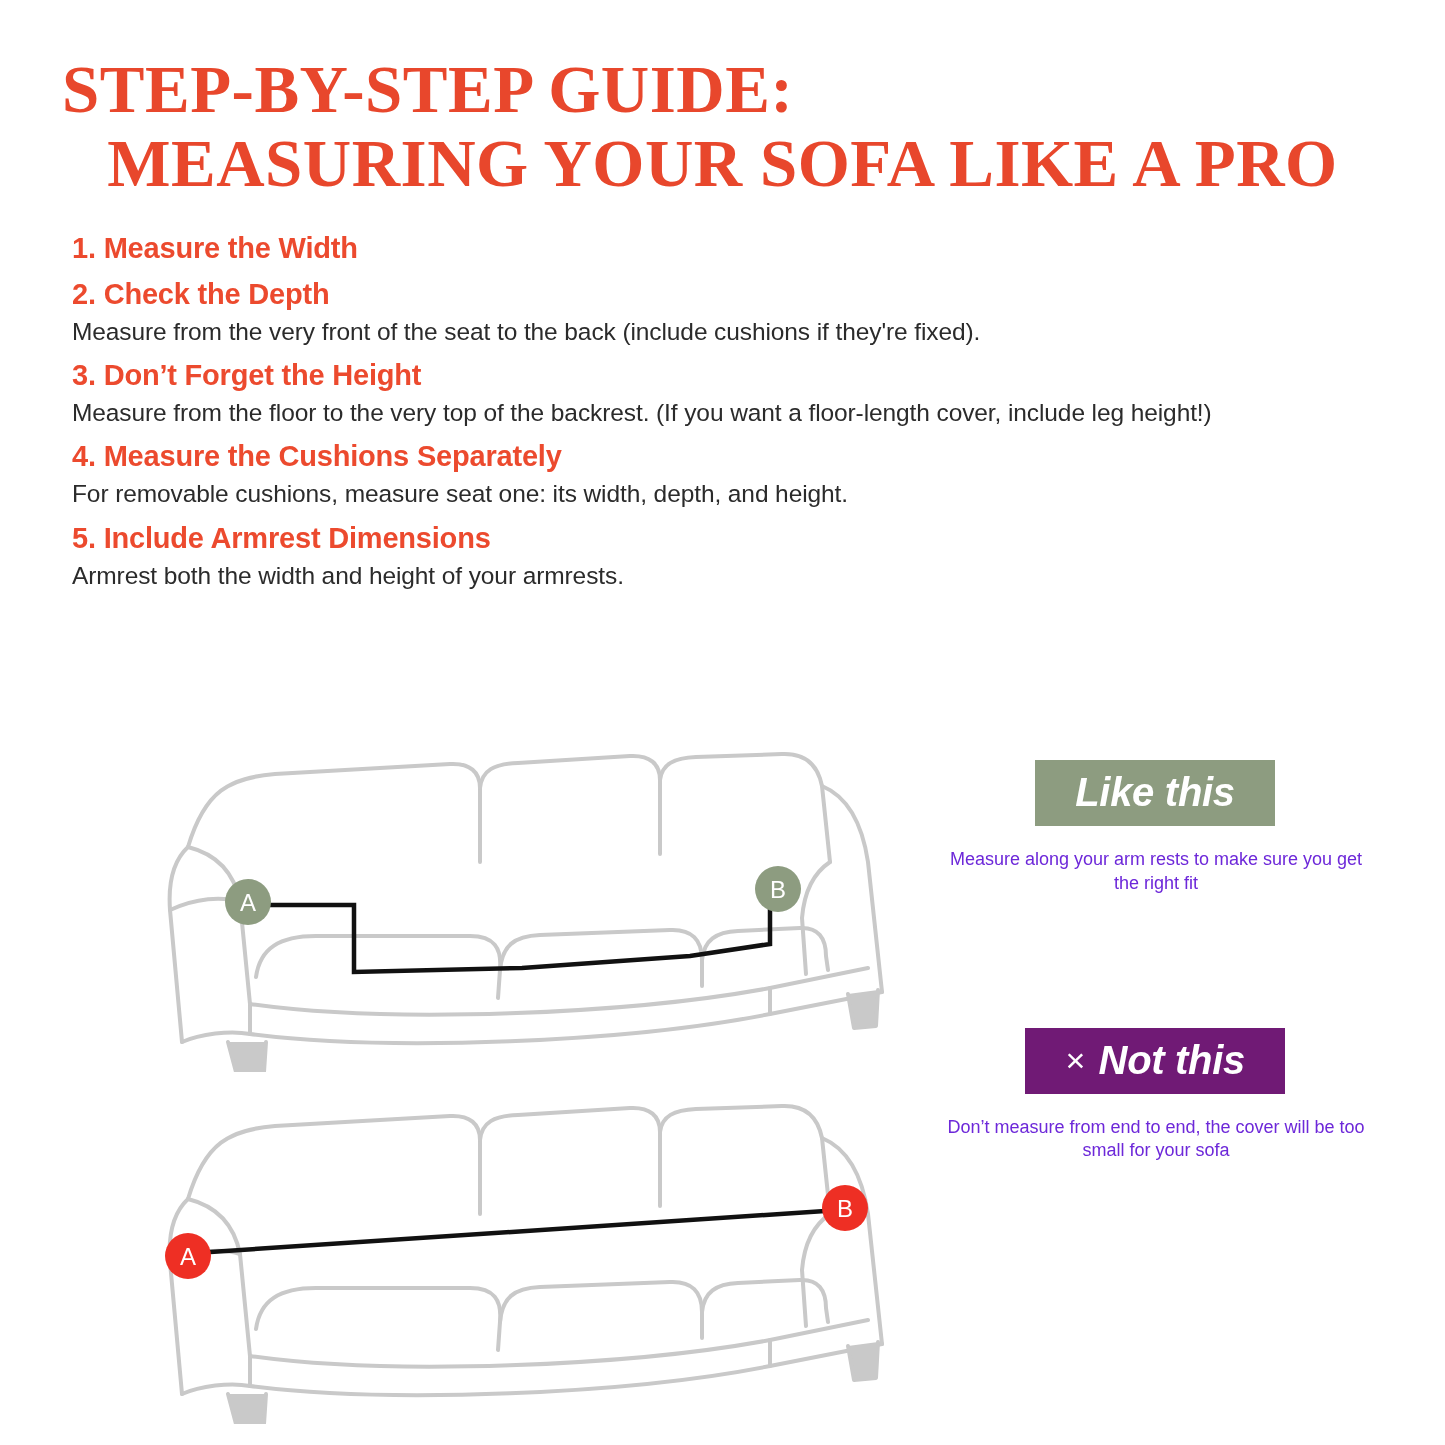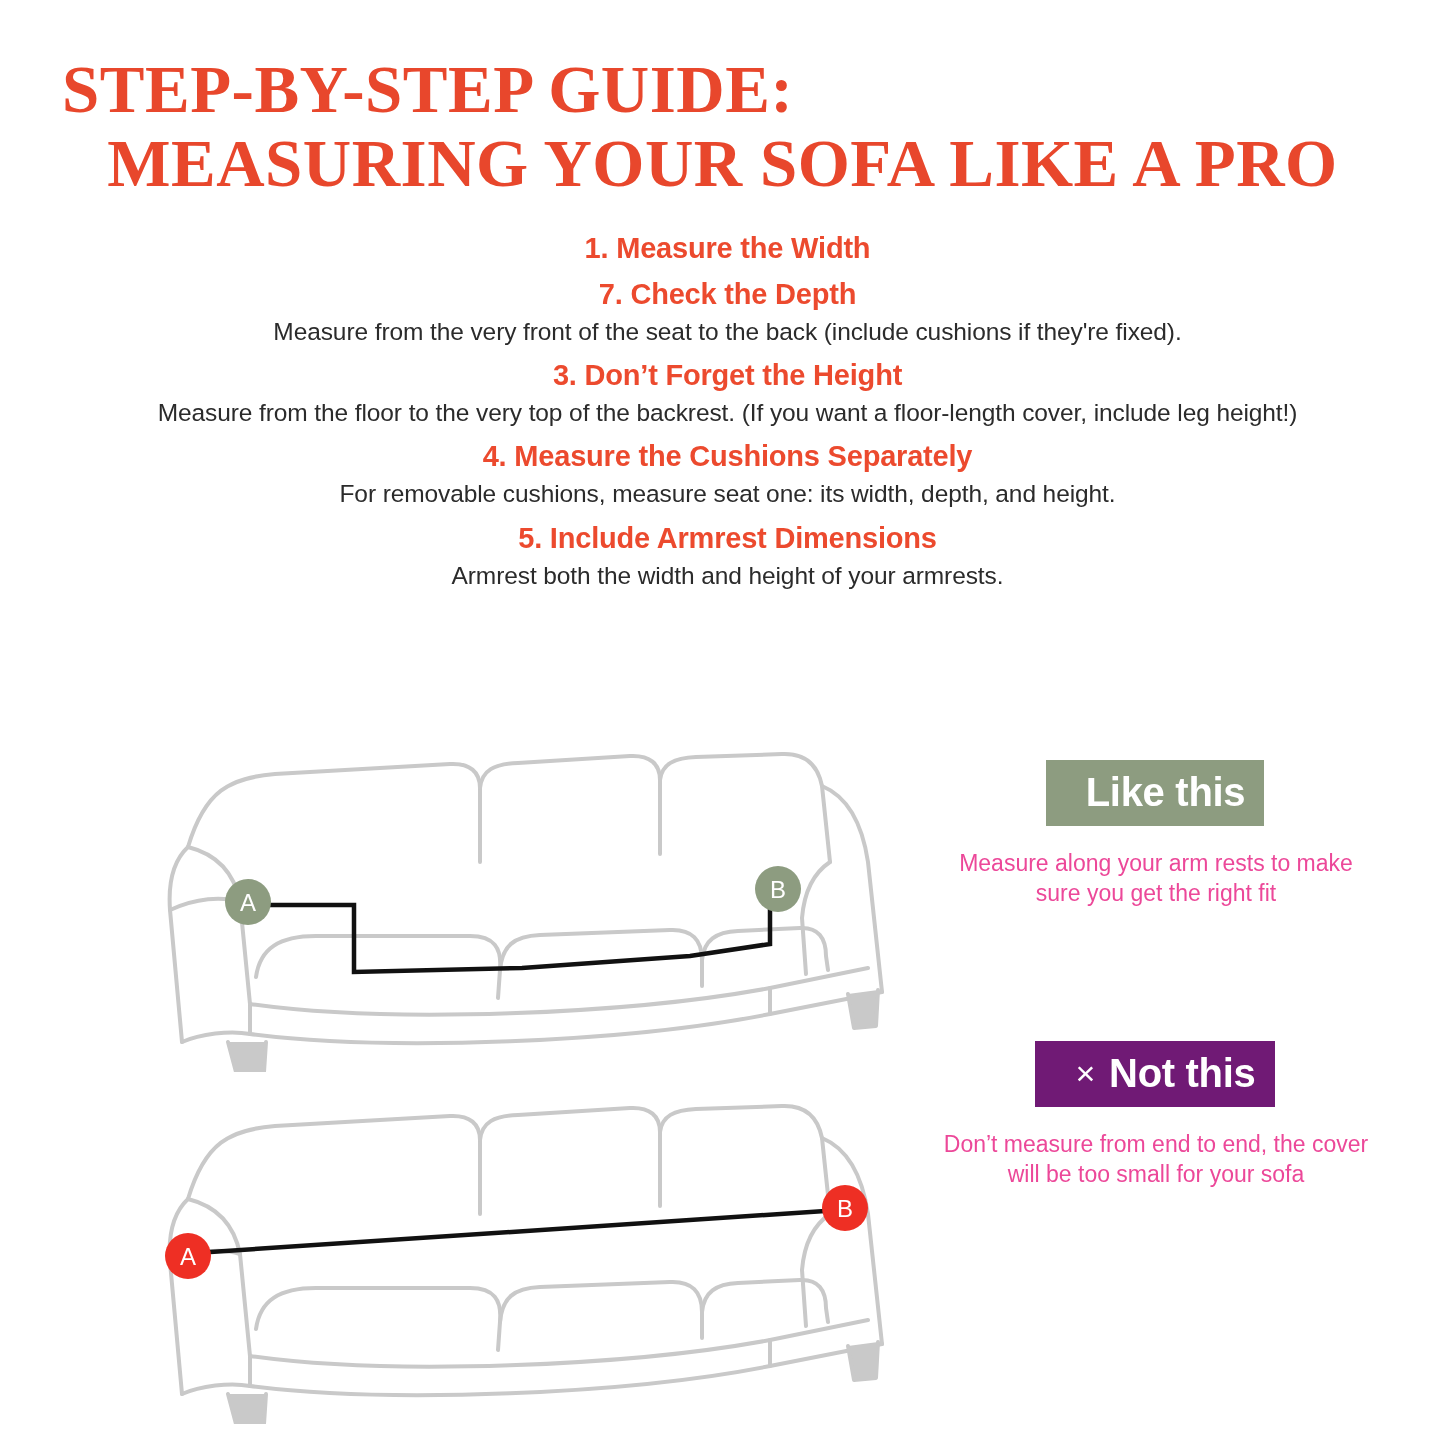--- a/index.html
+++ b/index.html
@@ -41,21 +41,20 @@
     white-space: nowrap;
     margin-top: 6px;
     text-align: center;
   }
   
   .steps {
     margin-top: 34px;
   }
   .step {
     margin-bottom: 13px;
-    text-align: center;
   }
   .step-head {
     color: #ec4a2e;
     font-size: 29px;
     font-weight: bold;
     margin: 0 0 6px 10px;
     letter-spacing: -0.2px;
   }
   .step-body {
     color: #2b2b2b;
@@ -87,38 +86,39 @@
 
   .side-col {
     position: absolute;
     left: 920px;
     top: 18px;
     width: 470px;
     text-align: center;
   }
   .banner {
     display: inline-block;
-    padding: 12px 19px 14px 40px;
+    padding: 12px 40px 14px 40px;
     font-size: 40px;
     font-weight: bold;
     color: #ffffff;
     letter-spacing: -0.3px;
     line-height: 1;
+    font-style: italic;
   }
   .banner.good { background: #8d9c80; }
   .banner.bad  { background: #701a75; }
   .banner .xmark {
     font-weight: normal;
     font-size: 34px;
     margin-right: 14px;
     vertical-align: 2px;
   }
   .side-caption {
-    font-size: 23px;
-    color: #ec4899;
+    font-size: 18px;
+    color: #6d28d9;
     line-height: 1.32;
     margin: 22px 20px 0 22px;
   }
   .side-block2 { margin-top: 132px; }
 
   svg { display: block; }
 </style>
 </head>
 <body>
 
@@ -127,21 +127,21 @@
   <div class="title-block">
     <div class="title-line1">STEP-BY-STEP GUIDE:</div>
     <div class="title-line2">MEASURING YOUR SOFA LIKE A PRO</div>
   </div>
 
   <div class="steps">
     <div class="step">
       <div class="step-head">1. Measure the Width</div>
     </div>
     <div class="step">
-      <div class="step-head">7. Check the Depth</div>
+      <div class="step-head">2. Check the Depth</div>
       <div class="step-body">Measure from the very front of the seat to the back (include cushions if they're fixed).</div>
     </div>
     <div class="step">
       <div class="step-head">3.  Don’t Forget the Height</div>
       <div class="step-body">Measure from the floor to the very top of the backrest. (If you want a floor-length cover, include leg height!)</div>
     </div>
     <div class="step">
       <div class="step-head">4. Measure the Cushions Separately</div>
       <div class="step-body">For removable cushions, measure seat one: its width, depth, and height.</div>
     </div>

